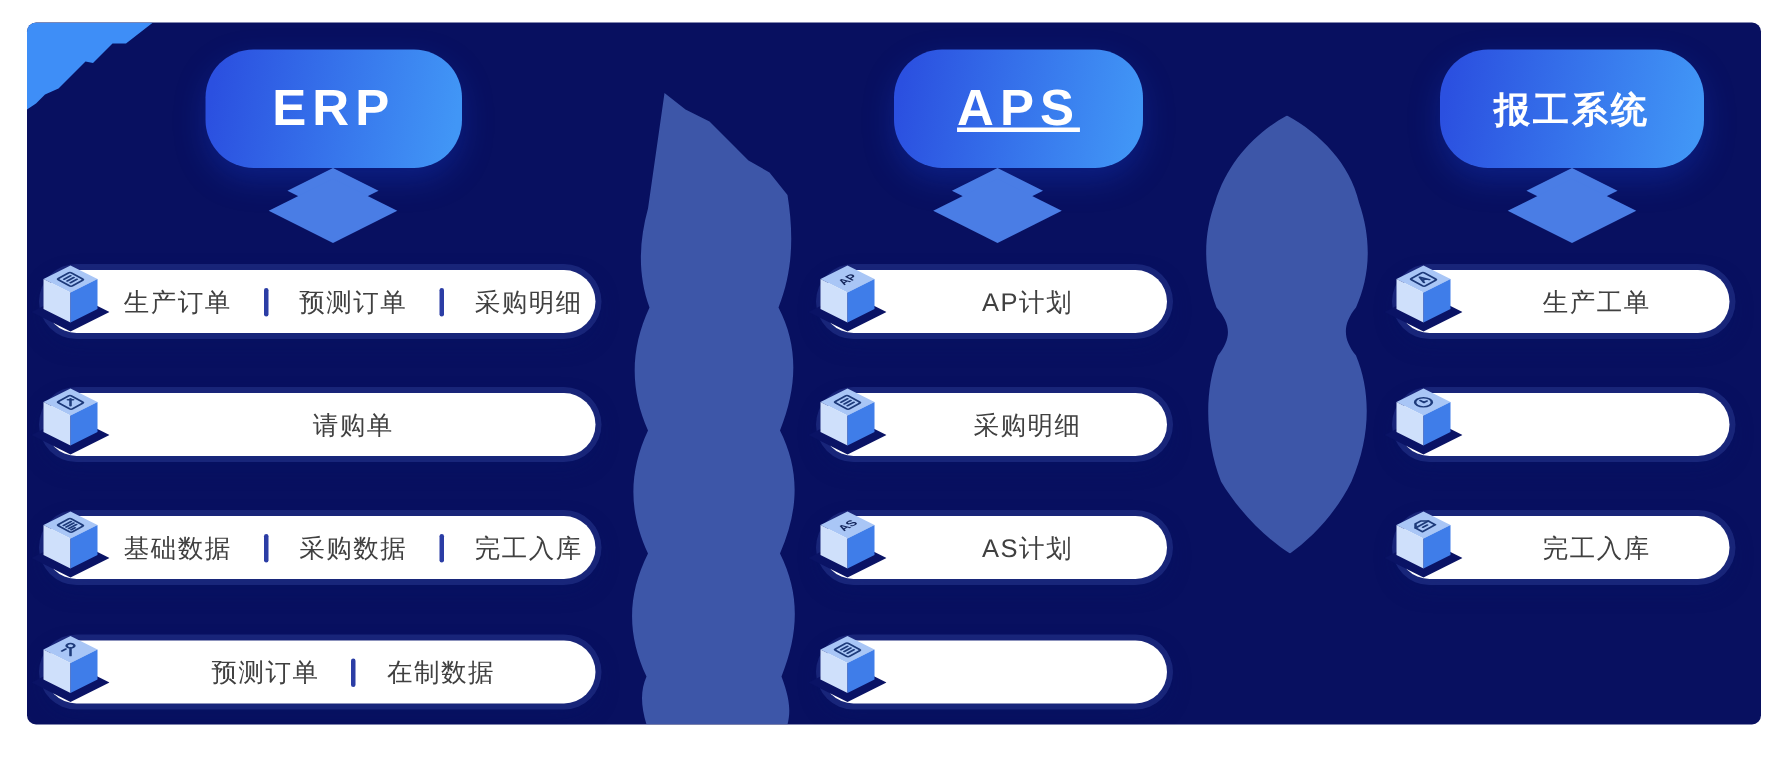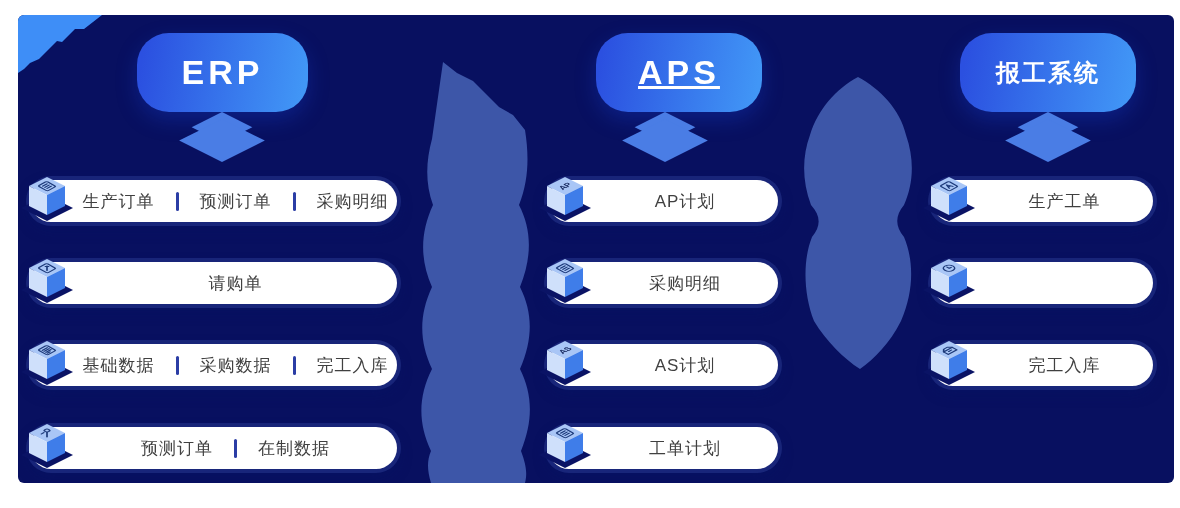--- a/index.html
+++ b/index.html
@@ -221,23 +221,20 @@
           <polygon points="44,11 26,20 26,40 44,31" fill="#3f7de9"></polygon>
           <g transform="translate(26,11.2) scale(1,0.55) rotate(-45)">
             <g class="glyph">
               <rect x="-6" y="-6.5" width="12" height="13" rx="1.5"></rect>
               <line x1="-3" y1="-3" x2="3" y2="-3"></line>
               <line x1="-3" y1="0" x2="3" y2="0"></line>
               <line x1="-3" y1="3" x2="3" y2="3"></line>
             </g>
           </g>
         </svg>
-        <div class="row-items">
-          <span class="row-text">工单计划</span>
-        </div>
       </div>
       <div class="hdr cjk" style="left: 942px; width: 176px;">
         <span>报工系统</span>
       </div>
       <svg class="diamond" viewBox="0 0 96 56" style="left: 982px;">
         <polygon points="48,0 82,17 48,34 14,17" fill="#4a7de5"></polygon>
         <polygon points="48,8 96,32 48,56 0,32" fill="#4a7de5"></polygon>
       </svg>
       <div class="row-pill" style="left: 914px; width: 221px; top: 165px;">
         <svg class="cube" viewBox="0 0 52 52">

